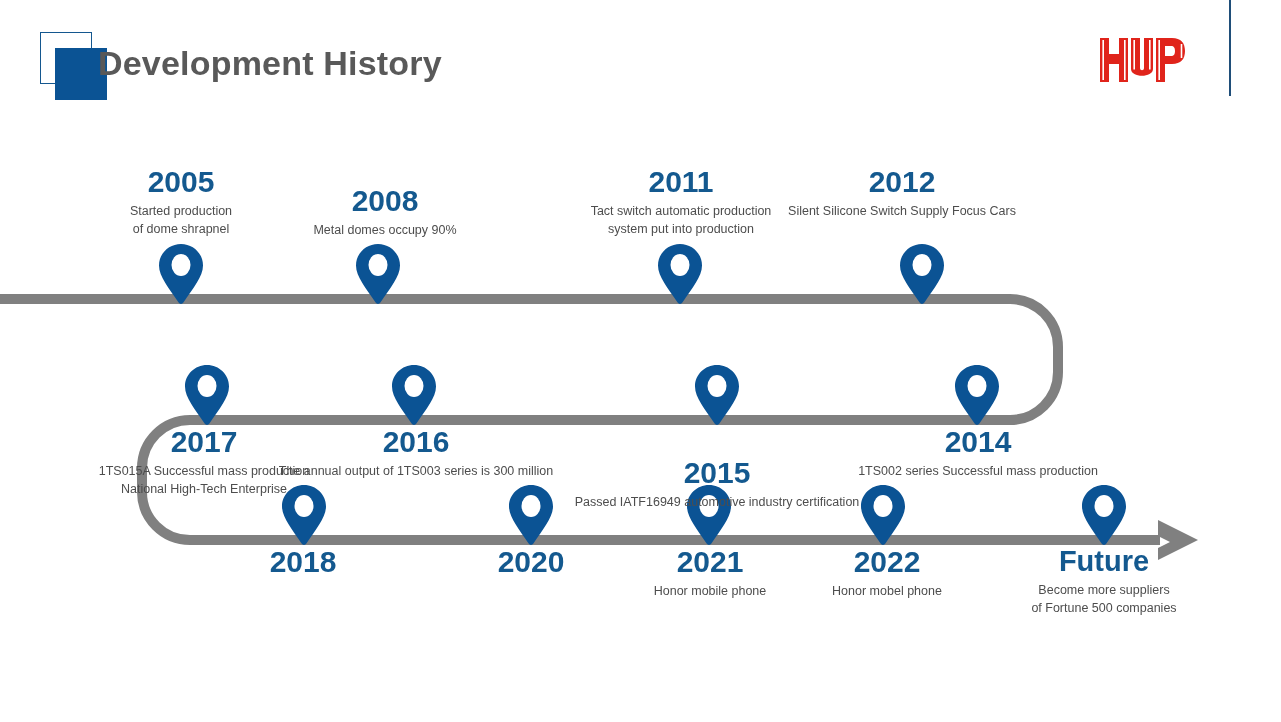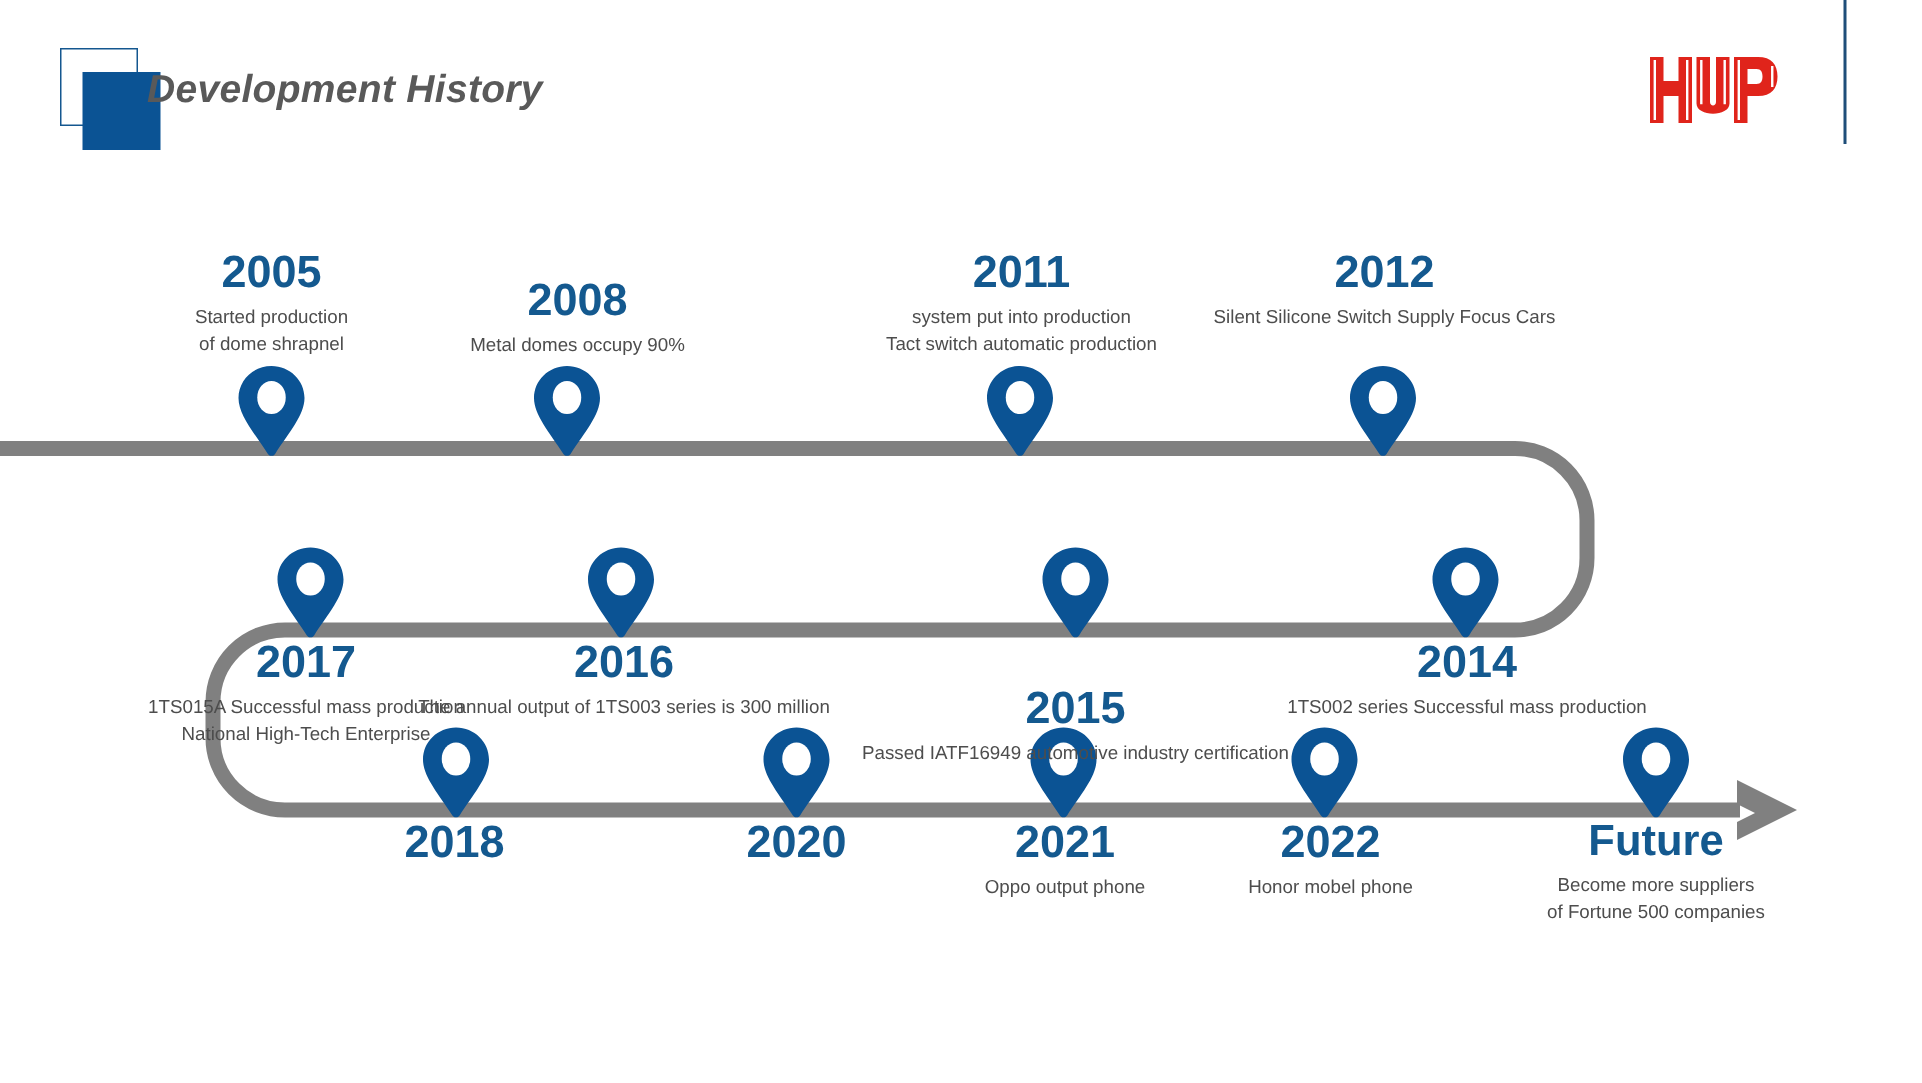--- a/index.html
+++ b/index.html
@@ -45,26 +45,25 @@
     left: 15px;
     top: 16px;
     width: 52px;
     height: 52px;
     background: #0b5394;
   }
   #page-title {
     position: absolute;
     left: 98px;
     top: 44px;
-    font-size: 26px;
+    font-size: 34px;
     font-weight: bold;
     color: #595959;
     letter-spacing: 0.2px;
     white-space: nowrap;
-    font-style: italic;
   }
 
   
   #brand-logo {
     position: absolute;
     left: 1100px;
     top: 38px;
     width: 88px;
     height: 44px;
   }
@@ -223,25 +222,25 @@
       </div>
       <div class="milestone" style="width: 600px; left: 85px; top: 166px; margin-top: 19px;">
         <div class="milestone-year">2008</div>
         <div class="milestone-desc">
           <div>Metal domes occupy 90%</div>
         </div>
       </div>
       <div class="milestone" style="width: 600px; left: 381px; top: 166px;">
         <div class="milestone-year">2011</div>
         <div class="milestone-desc">
+          <div>Tact switch automatic production</div>
           <div>system put into production</div>
-          <div>Tact switch automatic production</div>
-        </div>
-      </div>
-      <div class="milestone" style="width: 600px; left: 623px; top: 166px; text-align: center;">
+        </div>
+      </div>
+      <div class="milestone" style="width: 600px; left: 602px; top: 166px; text-align: center;">
         <div class="milestone-year">2012</div>
         <div class="milestone-desc">
           <div>Silent Silicone Switch Supply Focus Cars</div>
         </div>
       </div>
       <div class="milestone" style="width: 600px; left: -96px; top: 426px;">
         <div class="milestone-year">2017</div>
         <div class="milestone-desc">
           <div>1TS015A Successful mass production</div>
           <div>National High-Tech Enterprise</div>
@@ -267,21 +266,21 @@
       </div>
       <div class="milestone" style="width: 600px; left: 3px; top: 546px;">
         <div class="milestone-year">2018</div>
       </div>
       <div class="milestone" style="width: 600px; left: 231px; top: 546px;">
         <div class="milestone-year">2020</div>
       </div>
       <div class="milestone" style="width: 600px; left: 410px; top: 546px;">
         <div class="milestone-year">2021</div>
         <div class="milestone-desc">
-          <div>Oppo output phone</div>
+          <div>Honor mobile phone</div>
         </div>
       </div>
       <div class="milestone" style="width: 600px; left: 587px; top: 546px;">
         <div class="milestone-year">2022</div>
         <div class="milestone-desc">
           <div>Honor mobel phone</div>
         </div>
       </div>
       <div class="milestone" style="width: 600px; left: 804px; top: 546px;">
         <div class="milestone-year future-label">Future</div>

